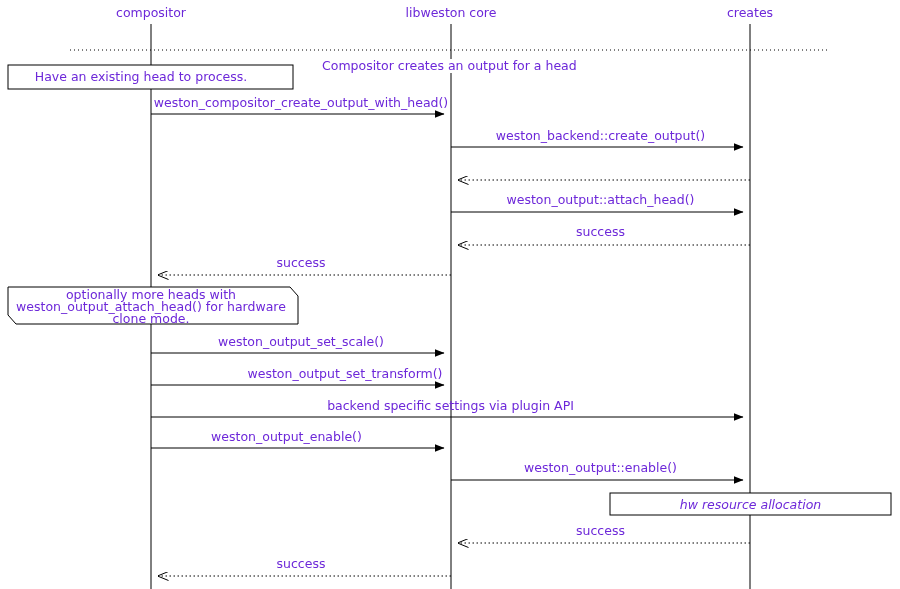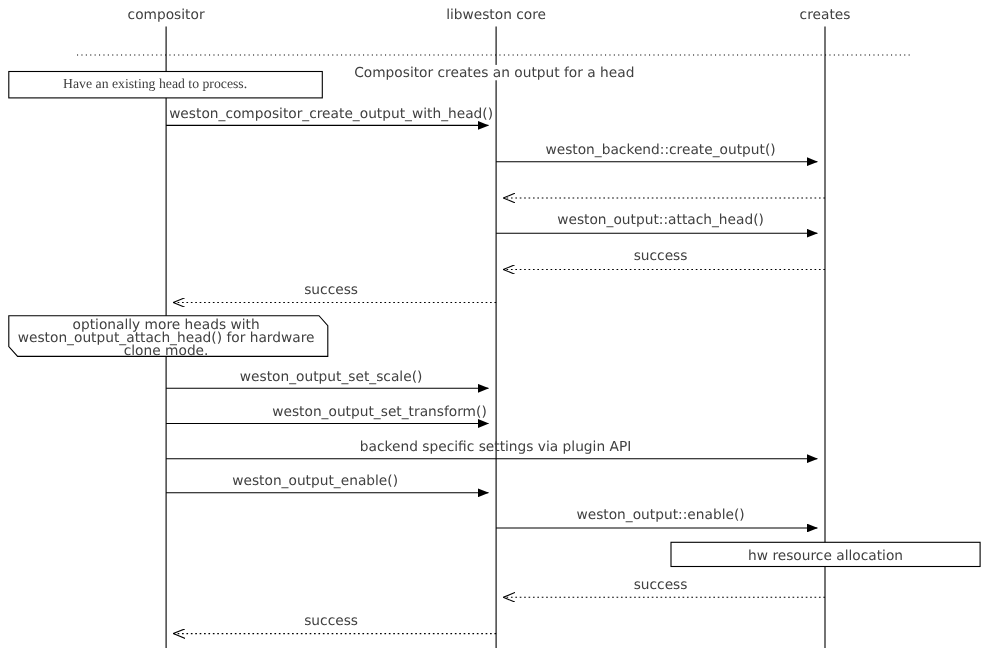--- a/index.html
+++ b/index.html
@@ -18,21 +18,21 @@
     background: #ffffff;
   }
   #diagram svg {
     position: absolute;
     left: 0;
     top: 0;
   }
   .lbl {
     position: absolute;
     font-size: 12px;
-    color: #404040;
+    color: #6d28d9;
     white-space: nowrap;
     line-height: 1.1;
   }
   .lifeline-label {
     font-size: 12.5px;
     text-align: center;
   }
   .msg-label {
     font-size: 12.5px;
     text-align: center;
@@ -132,22 +132,22 @@
       <line x1="451" y1="576" x2="158" y2="576" stroke="#000000" stroke-width="1" stroke-dasharray="1.5,2.5" marker-end="url(#arrowOpen)"></line>
     </g>
   </svg>
 
   <div class="lbl lifeline-label" style="left:91px; top:6px; width:120px;">compositor</div>
   <div class="lbl lifeline-label" style="left:381px; top:6px; width:140px;">libweston core</div>
   <div class="lbl lifeline-label" style="left:690px; top:6px; width:120px;">creates</div>
 
   <div class="lbl sep-label" style="left:318px; top:43px;margin-top:16px;">Compositor creates an output for a head</div>
 
-  <div class="lbl box-label" style="left:8px; top:70px; width:266px;font-family:Liberation Serif, serif;">Have an existing head to process.</div>
-  <div class="lbl box-label" style="left:610px; top:498px; width:281px;">hw resource allocation</div>
+  <div class="lbl box-label" style="left:8px; top:70px; width:266px;">Have an existing head to process.</div>
+  <div class="lbl box-label" style="left:610px; top:498px; width:281px;font-style:italic;">hw resource allocation</div>
 
   <div class="lbl note-label" style="left:6px; top:288px; width:290px;">optionally more heads with</div>
   <div class="lbl note-label" style="left:6px; top:300px; width:290px;">weston_output_attach_head() for hardware</div>
   <div class="lbl note-label" style="left:6px; top:312px; width:290px;">clone mode.</div>
 
   <div class="lbl msg-label" style="left:151px; top:96px; width:300px;">weston_compositor_create_output_with_head()</div>
   <div class="lbl msg-label" style="left:451px; top:129px; width:299px;">weston_backend::create_output()</div>
   <div class="lbl msg-label" style="left:451px; top:193px; width:299px;">weston_output::attach_head()</div>
   <div class="lbl msg-label" style="left:451px; top:225px; width:299px;">success</div>
   <div class="lbl msg-label" style="left:151px; top:256px; width:300px;">success</div>

